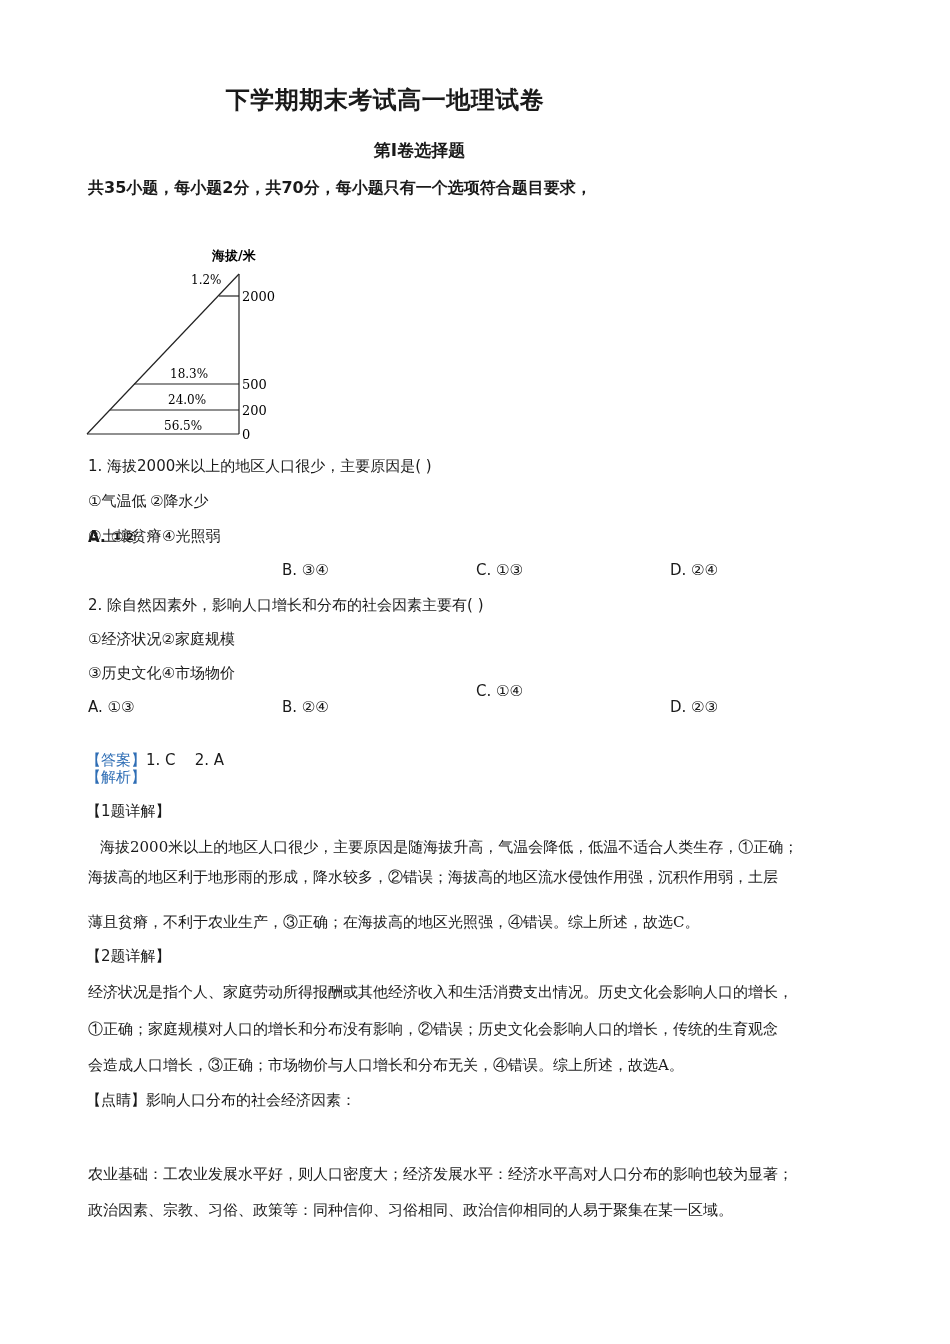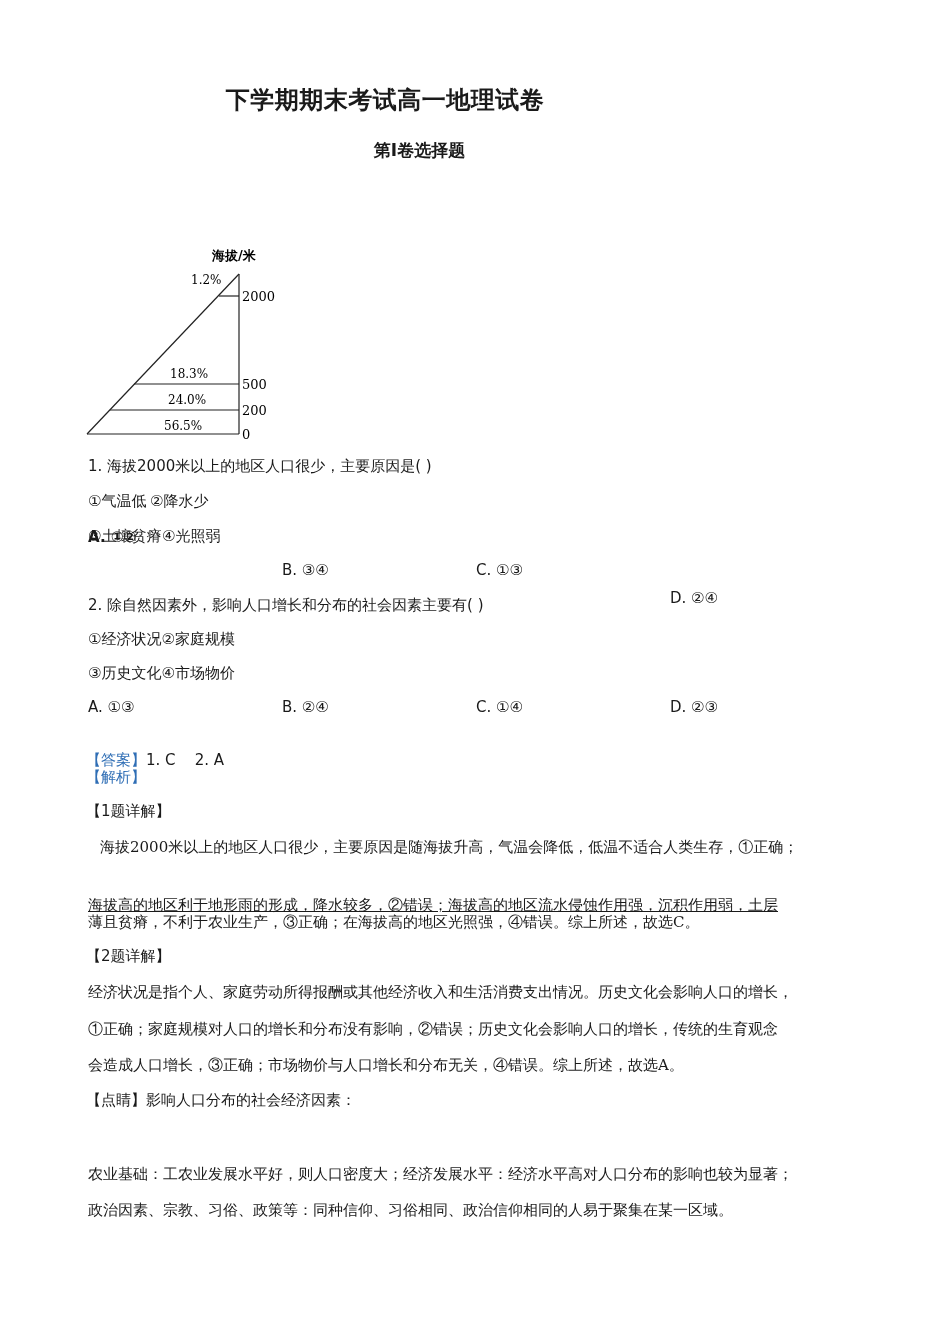--- a/index.html
+++ b/index.html
@@ -16,20 +16,21 @@
   .figure { position: absolute; left: 84px; top: 244px; width: 200px; height: 196px; }
   .figure svg text { font-family: "DejaVu Serif", "Liberation Serif", serif; }
 </style>
 </head>
 <body>
 
 <div class="page">
 
   <div class="title">下学期期末考试高一地理试卷</div>
   <div class="subtitle">第Ⅰ卷选择题</div>
+  <div class="line bold" style="top:178px;">共35小题，每小题2分，共70分，每小题只有一个选项符合题目要求，</div>
 
   <div class="figure">
     <svg width="200" height="196" viewBox="0 0 200 196">
 
       <line x1="3" y1="190" x2="155" y2="190" stroke="#222" stroke-width="1.2"></line>
       <line x1="155" y1="190" x2="155" y2="30" stroke="#222" stroke-width="1.2"></line>
       <line x1="3" y1="190" x2="155" y2="30" stroke="#222" stroke-width="1.2"></line>
 
       <line x1="26" y1="166" x2="155" y2="166" stroke="#222" stroke-width="1.2"></line>
 
@@ -49,38 +50,38 @@
   </div>
 
   <div class="line sans" style="top:456px;">1. 海拔2000米以上的地区人口很少，主要原因是(    )</div>
   <div class="line sans" style="top:491px;">①气温低</div>
   <div class="line sans" style="top:491px; left:150px;">②降水少</div>
   <div class="line sans" style="top:526px;">③土壤贫瘠</div>
   <div class="line sans" style="top:526px; left:162px;">④光照弱</div>
   <div class="opt" style="top:528px; left:88px;font-weight:bold;">A. ①②</div>
   <div class="opt" style="top:561px; left:282px;">B. ③④</div>
   <div class="opt" style="top:561px; left:476px;">C. ①③</div>
-  <div class="opt" style="top:561px; left:670px;margin-top:28px;">D. ②④</div>
+  <div class="opt" style="top:561px; left:670px;">D. ②④</div>
 
   <div class="line sans" style="top:595px;">2. 除自然因素外，影响人口增长和分布的社会因素主要有(    )</div>
   <div class="line sans" style="top:629px;">①经济状况②家庭规模</div>
   <div class="line sans" style="top:663px;">③历史文化④市场物价</div>
   <div class="opt" style="top:698px; left:88px;">A. ①③</div>
   <div class="opt" style="top:698px; left:282px;">B. ②④</div>
-  <div class="opt" style="top:698px; left:476px;">C. ①④</div>
+  <div class="opt" style="top:682px; left:476px;">C. ①④</div>
   <div class="opt" style="top:698px; left:670px;">D. ②③</div>
 
   <div class="line sans" style="top:733px; left:86px;margin-top:17px;">
     <span class="blue">【答案】</span><span style="white-space:pre;">1. C    2. A</span>
   </div>
   <div class="line sans blue" style="top:767px; left:86px;">【解析】</div>
 
   <div class="line sans" style="top:801px; left:86px;">【1题详解】</div>
   <div class="line" style="top:837px;margin-left:12px;">海拔2000米以上的地区人口很少，主要原因是随海拔升高，气温会降低，低温不适合人类生存，①正确；</div>
-  <div class="line" style="top:895px;text-decoration:underline;">海拔高的地区利于地形雨的形成，降水较多，②错误；海拔高的地区流水侵蚀作用强，沉积作用弱，土层</div>
+  <div class="line" style="top:867px;">海拔高的地区利于地形雨的形成，降水较多，②错误；海拔高的地区流水侵蚀作用强，沉积作用弱，土层</div>
   <div class="line" style="top:912px;">薄且贫瘠，不利于农业生产，③正确；在海拔高的地区光照强，④错误。综上所述，故选C。</div>
 
   <div class="line sans" style="top:946px; left:86px;">【2题详解】</div>
   <div class="line" style="top:982px;">
     <span class="strong sans">经济</span><span>状况是指</span><span class="strong sans">个人</span><span>、家庭</span><span class="strong sans">劳动</span><span>所得</span><span class="strong sans">报酬</span><span>或其他经济收入和生活</span><span class="strong sans">消费</span><span>支出情况。历史文化会影响人口的增长，</span>
   </div>
   <div class="line" style="top:1019px;">①正确；家庭规模对人口的增长和分布没有影响，②错误；历史文化会影响人口的增长，传统的生育观念</div>
   <div class="line" style="top:1055px;">会造成人口增长，③正确；市场物价与人口增长和分布无关，④错误。综上所述，故选A。</div>
 
   <div class="line" style="top:1090px; left:86px;">

